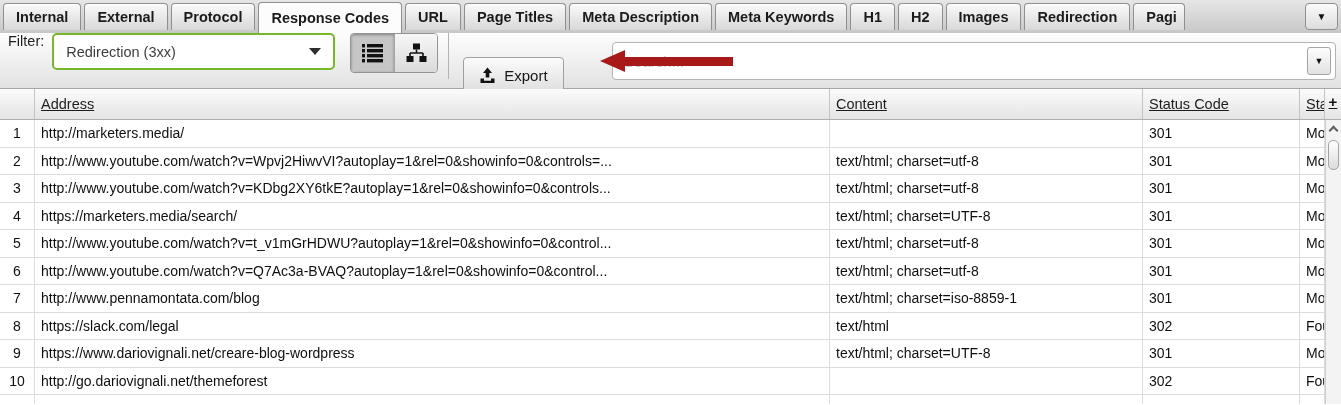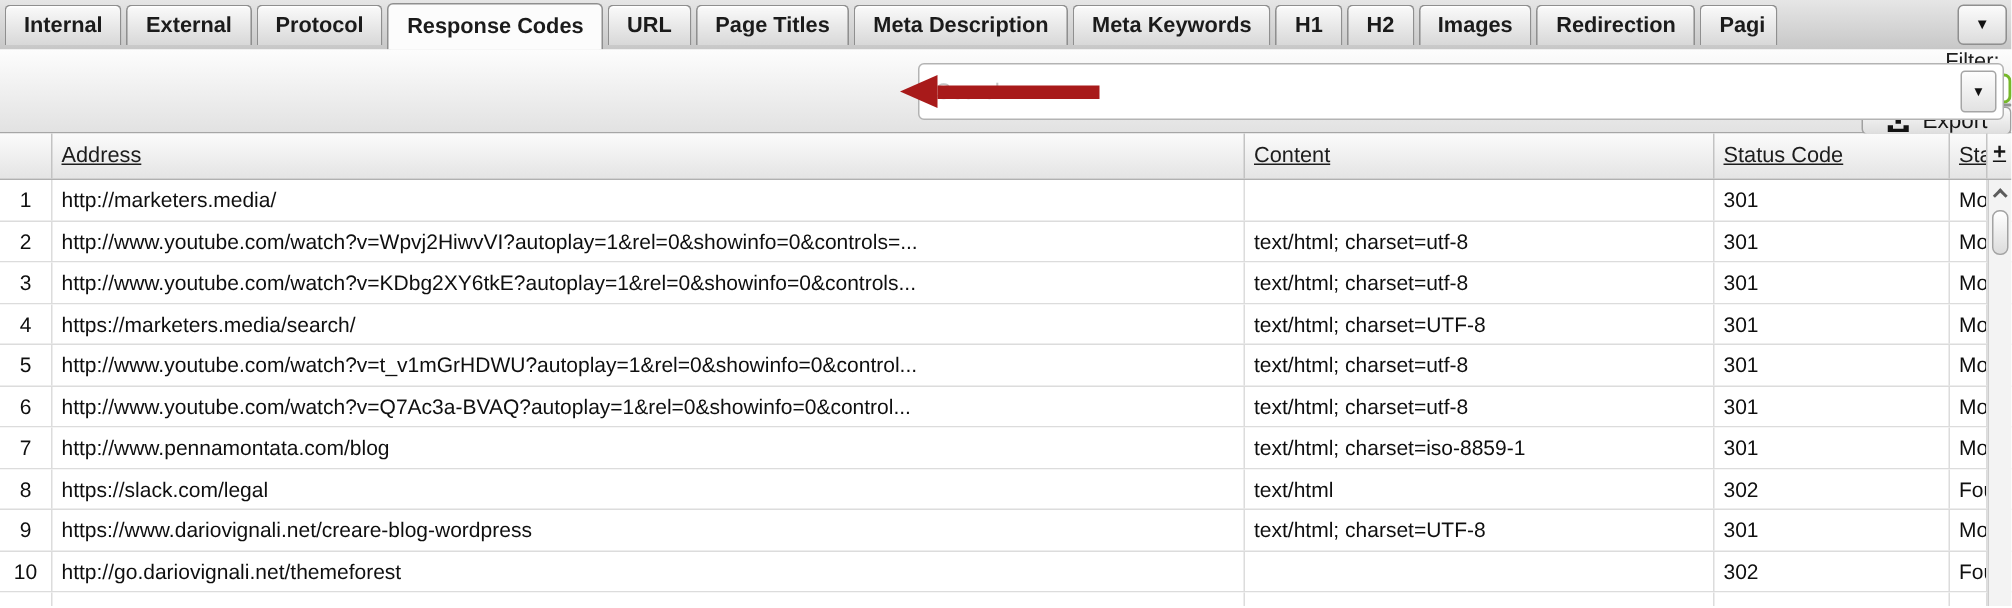--- a/index.html
+++ b/index.html
@@ -59,24 +59,23 @@
     font-size: 10px;
     color: #111;
   }
 
   
   .filterbar {
     height: 56px;
     background: linear-gradient(#fdfdfd, #e2e2e2);
     border-bottom: 1px solid #a6a6a6;
     display: flex;
-    align-items: flex-end;
+    align-items: flex-start;
     padding-left: 8px;
     position: relative;
-    flex-direction: column;
   }
   .filter-label { font-size: 14.5px; color: #1f1f1f; margin-right: 8px; }
   .filter-select {
     width: 283px;
     height: 37px;
     background: #fff;
     border: 2px solid #76b82a;
     border-radius: 5px;
     display: flex;
     align-items: center;
@@ -118,20 +117,21 @@
     height: 37px;
     padding: 0 15px;
     display: flex;
     align-items: center;
     gap: 8px;
     background: linear-gradient(#fbfbfb, #dedede);
     border: 1px solid #a0a0a0;
     border-radius: 4px;
     font-size: 15px;
     color: #161616;
+    margin-top: 24px;
   }
   .search-wrap {
     position: absolute;
     left: 612px;
     top: 9px;
     width: 724px;
     height: 38px;
     background: #fff;
     border: 1px solid #b3b3b3;
     border-radius: 4px;

